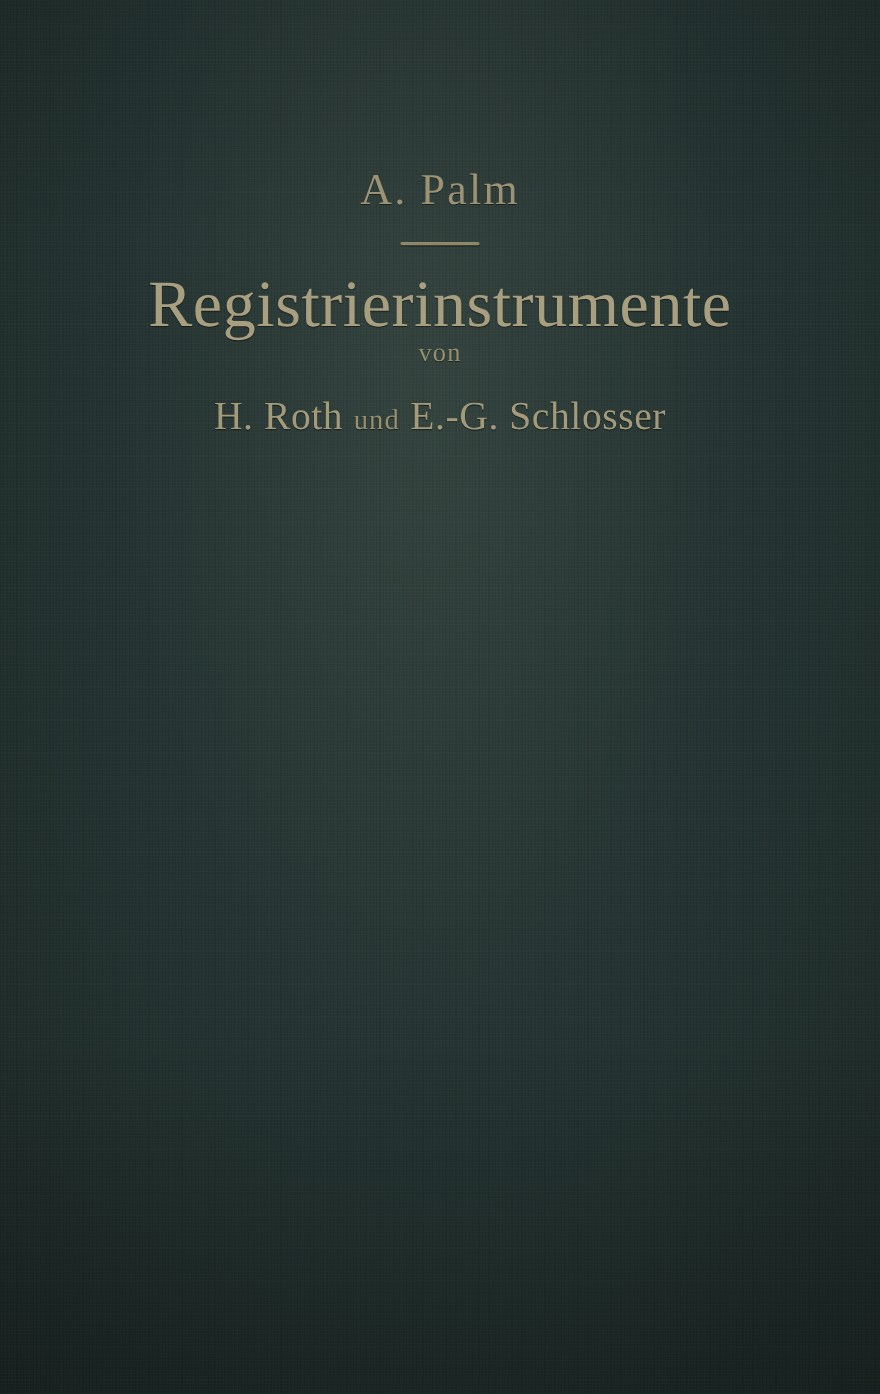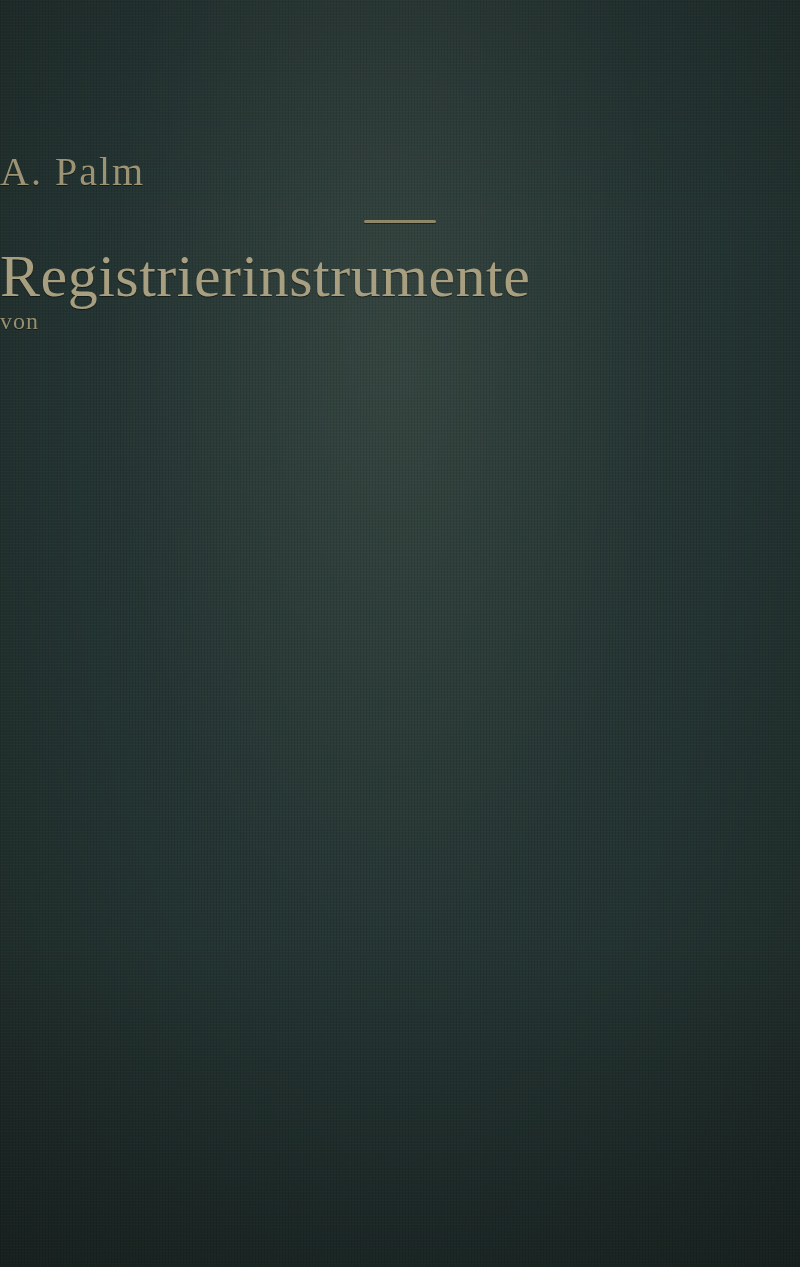--- a/index.html
+++ b/index.html
@@ -34,20 +34,21 @@
     background: radial-gradient(ellipse at 48% 26%, rgba(255,255,255,0.04) 0%, rgba(0,0,0,0) 48%),
                 linear-gradient(180deg, rgba(0,0,0,0.10) 0%, rgba(0,0,0,0) 18%, rgba(0,0,0,0) 74%, rgba(0,0,0,0.22) 100%);
     pointer-events: none;
   }
 
   .text-block {
     position: absolute;
     left: 0;
     right: 0;
     top: 150px;
+    text-align: center;
     z-index: 3;
   }
 
   .author-top {
     color: #9b9374;
     font-size: 40px;
     letter-spacing: 2px;
     line-height: 1.1;
     text-shadow: 0 1px 0 rgba(0,0,0,0.45);
   }
@@ -109,16 +110,21 @@
 
     <div class="author-top">A. Palm</div>
 
     <div class="rule"></div>
 
     <div class="title">Registrierinstrumente</div>
 
 
     <div class="von">von</div>
 
+    <div class="authors">
+      <span>H. Roth</span>
+      <span class="small">und</span>
+      <span>E.-G. Schlosser</span>
+    </div>
 
   </div>
 
 </div>
 
 </body></html>

